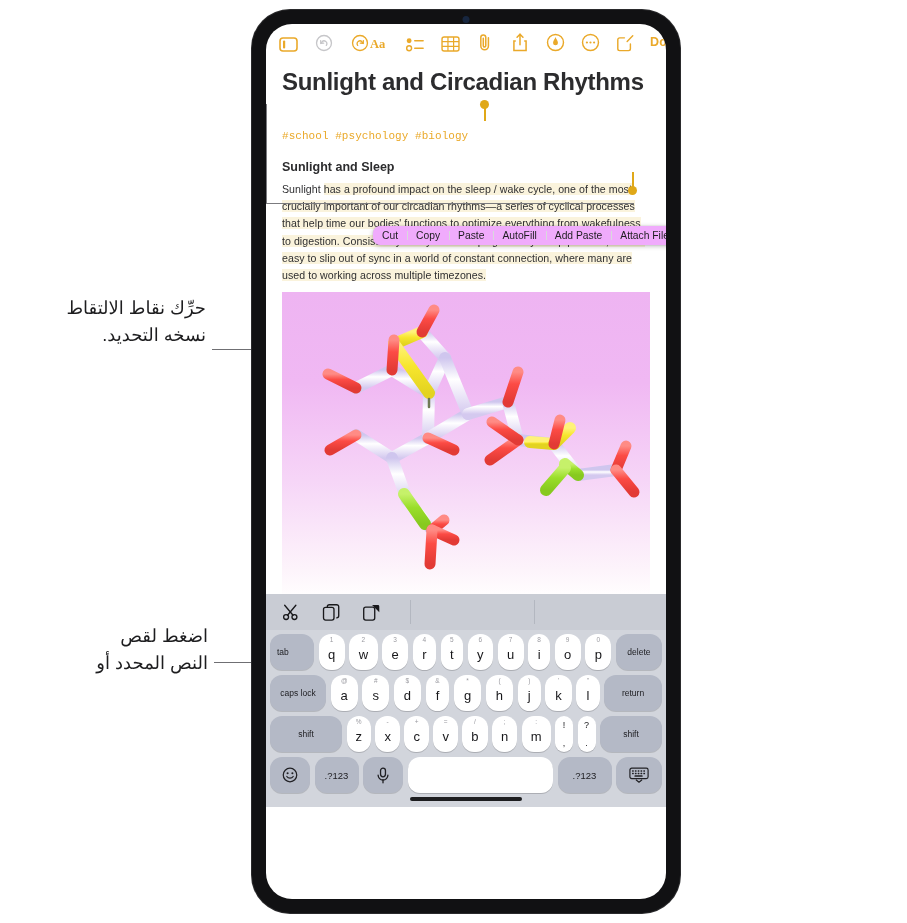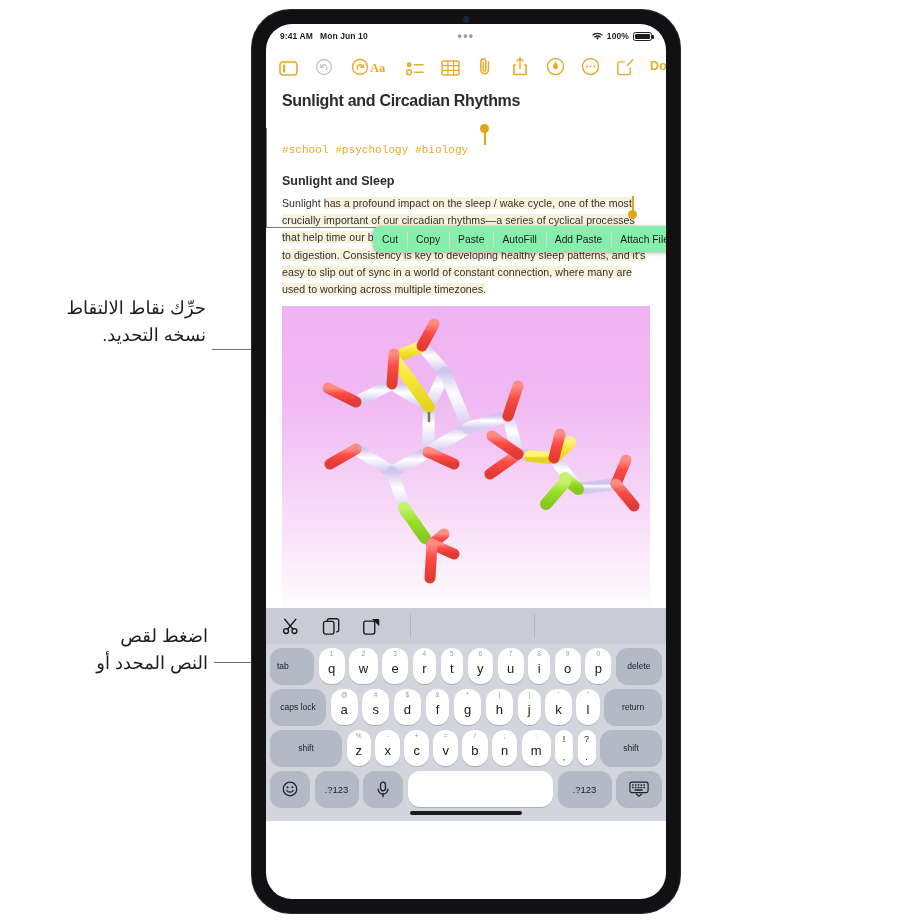--- a/index.html
+++ b/index.html
@@ -63,21 +63,21 @@
     width:20px; height:20px; cursor:pointer;font-weight:bold; }
   .tb-btn svg { display:block; }
   .done {
     font-size: 12.5px; font-weight: bold; color:#eaa92a; cursor:pointer;
     letter-spacing:.1px;
   }
 
   
   .note { position:relative; padding: 4px 16px 0 16px; }
   .note-title {
-    font-size: 16px; font-weight: bold; color:#2c2c2e; letter-spacing:-.3px;
+    font-size: 24px; font-weight: bold; color:#2c2c2e; letter-spacing:-.3px;
     margin-top: 4px;
   }
   .tags { margin-top: 34px; font-size: 11px; color:#eaa92a; letter-spacing:.05px;font-family:Liberation Mono, monospace;}
   .subhead { margin-top: 18px; font-size: 12.5px; font-weight:bold; color:#2c2c2e; }
 
   .para { margin-top: 7px; font-size: 10.6px; line-height: 17.2px; color:#2f2f31;
           position: relative; letter-spacing:.05px; }
   .para .sel {
     background: #faf3dc;
     box-decoration-break: clone;
@@ -127,22 +127,22 @@
     background:#b4b9c6; font-size:8.5px; color:#202024; flex:0 0 auto;
     box-shadow: 0 1px 0 rgba(0,0,0,.14);
   }
   .key.mod.lbl-l { align-items:flex-start; padding-left:7px; }
   .key.space { background:#ffffff; flex:1 1 auto; }
   .home-ind { width:112px; height:4px; border-radius:2px; background:#1d1d1f;
     margin: 4px auto 0 auto; }
 
   
   .ctxmenu {
-    position:absolute; left:107px; top:202px; height:26px;
-    background:#86efac; border-radius:7px;
+    position:absolute; left:107px; top:202px; height:19px;
+    background:#f0abfc; border-radius:7px;
     box-shadow: 0 1px 5px rgba(0,0,0,.28), 0 0 0 .5px rgba(0,0,0,.06);
     display:flex; align-items:stretch; z-index: 40; overflow:hidden;
   }
   .ctx-item {
     display:flex; align-items:center; padding: 0 9px;
     font-size: 10.3px; color:#1d1d1f; cursor:pointer; position:relative;
     white-space:nowrap;
   }
   .ctx-item + .ctx-item::before {
     content:""; position:absolute; left:0; top:5px; bottom:5px; width:1px;
@@ -173,40 +173,20 @@
   <div class="callout" style="left:30px; top:623px; width:178px;">
     <div>اضغط لقص</div>
     <div>النص المحدد أو</div>
   </div>
   <div class="leader" style="left:214px; top:662px; width:88px;"></div>
 
   <div class="device">
     <div class="front-cam"></div>
     <div class="device-inner">
 
-      <div class="statusbar">
-        <div class="sb-left">
-          <span>9:41 AM</span>
-          <span>Mon Jun 10</span>
-        </div>
-        <div class="sb-center">•••</div>
-        <div class="sb-right">
-          <span>
-            <svg class="wifi-ic" viewBox="0 0 16 12">
-              <path d="M8 10.6 5.9 8.3a3 3 0 0 1 4.2 0z" fill="#1d1d1f"></path>
-              <path d="M8 6.3c1.5 0 2.8.6 3.8 1.5l1.3-1.4A7.4 7.4 0 0 0 8 4.3c-2 0-3.8.8-5.1 2.1l1.3 1.4A5.3 5.3 0 0 1 8 6.3z" fill="#1d1d1f"></path>
-              <path d="M8 2.3c2.6 0 4.9 1 6.6 2.7l1.2-1.3A11.3 11.3 0 0 0 8 .4C4.9.4 2.1 1.7.2 3.7l1.2 1.3A9.3 9.3 0 0 1 8 2.3z" fill="#1d1d1f"></path>
-            </svg>
-          </span>
-          <span>100%</span>
-          <span class="batt">
-              <i style="width:100%"></i>
-            </span>
-        </div>
-      </div>
 
       <div class="toolbar">
         <div class="tb-left">
           <div class="tb-btn">
             <svg width="19" height="15" viewBox="0 0 19 15">
               <rect x="1" y="1" width="17" height="13" rx="3" fill="none" stroke="#eaa92a" stroke-width="1.6"></rect>
               <rect x="4" y="3.6" width="2.2" height="7.8" rx="1" fill="#eaa92a"></rect>
             </svg>
           </div>
           <div class="tb-btn">

